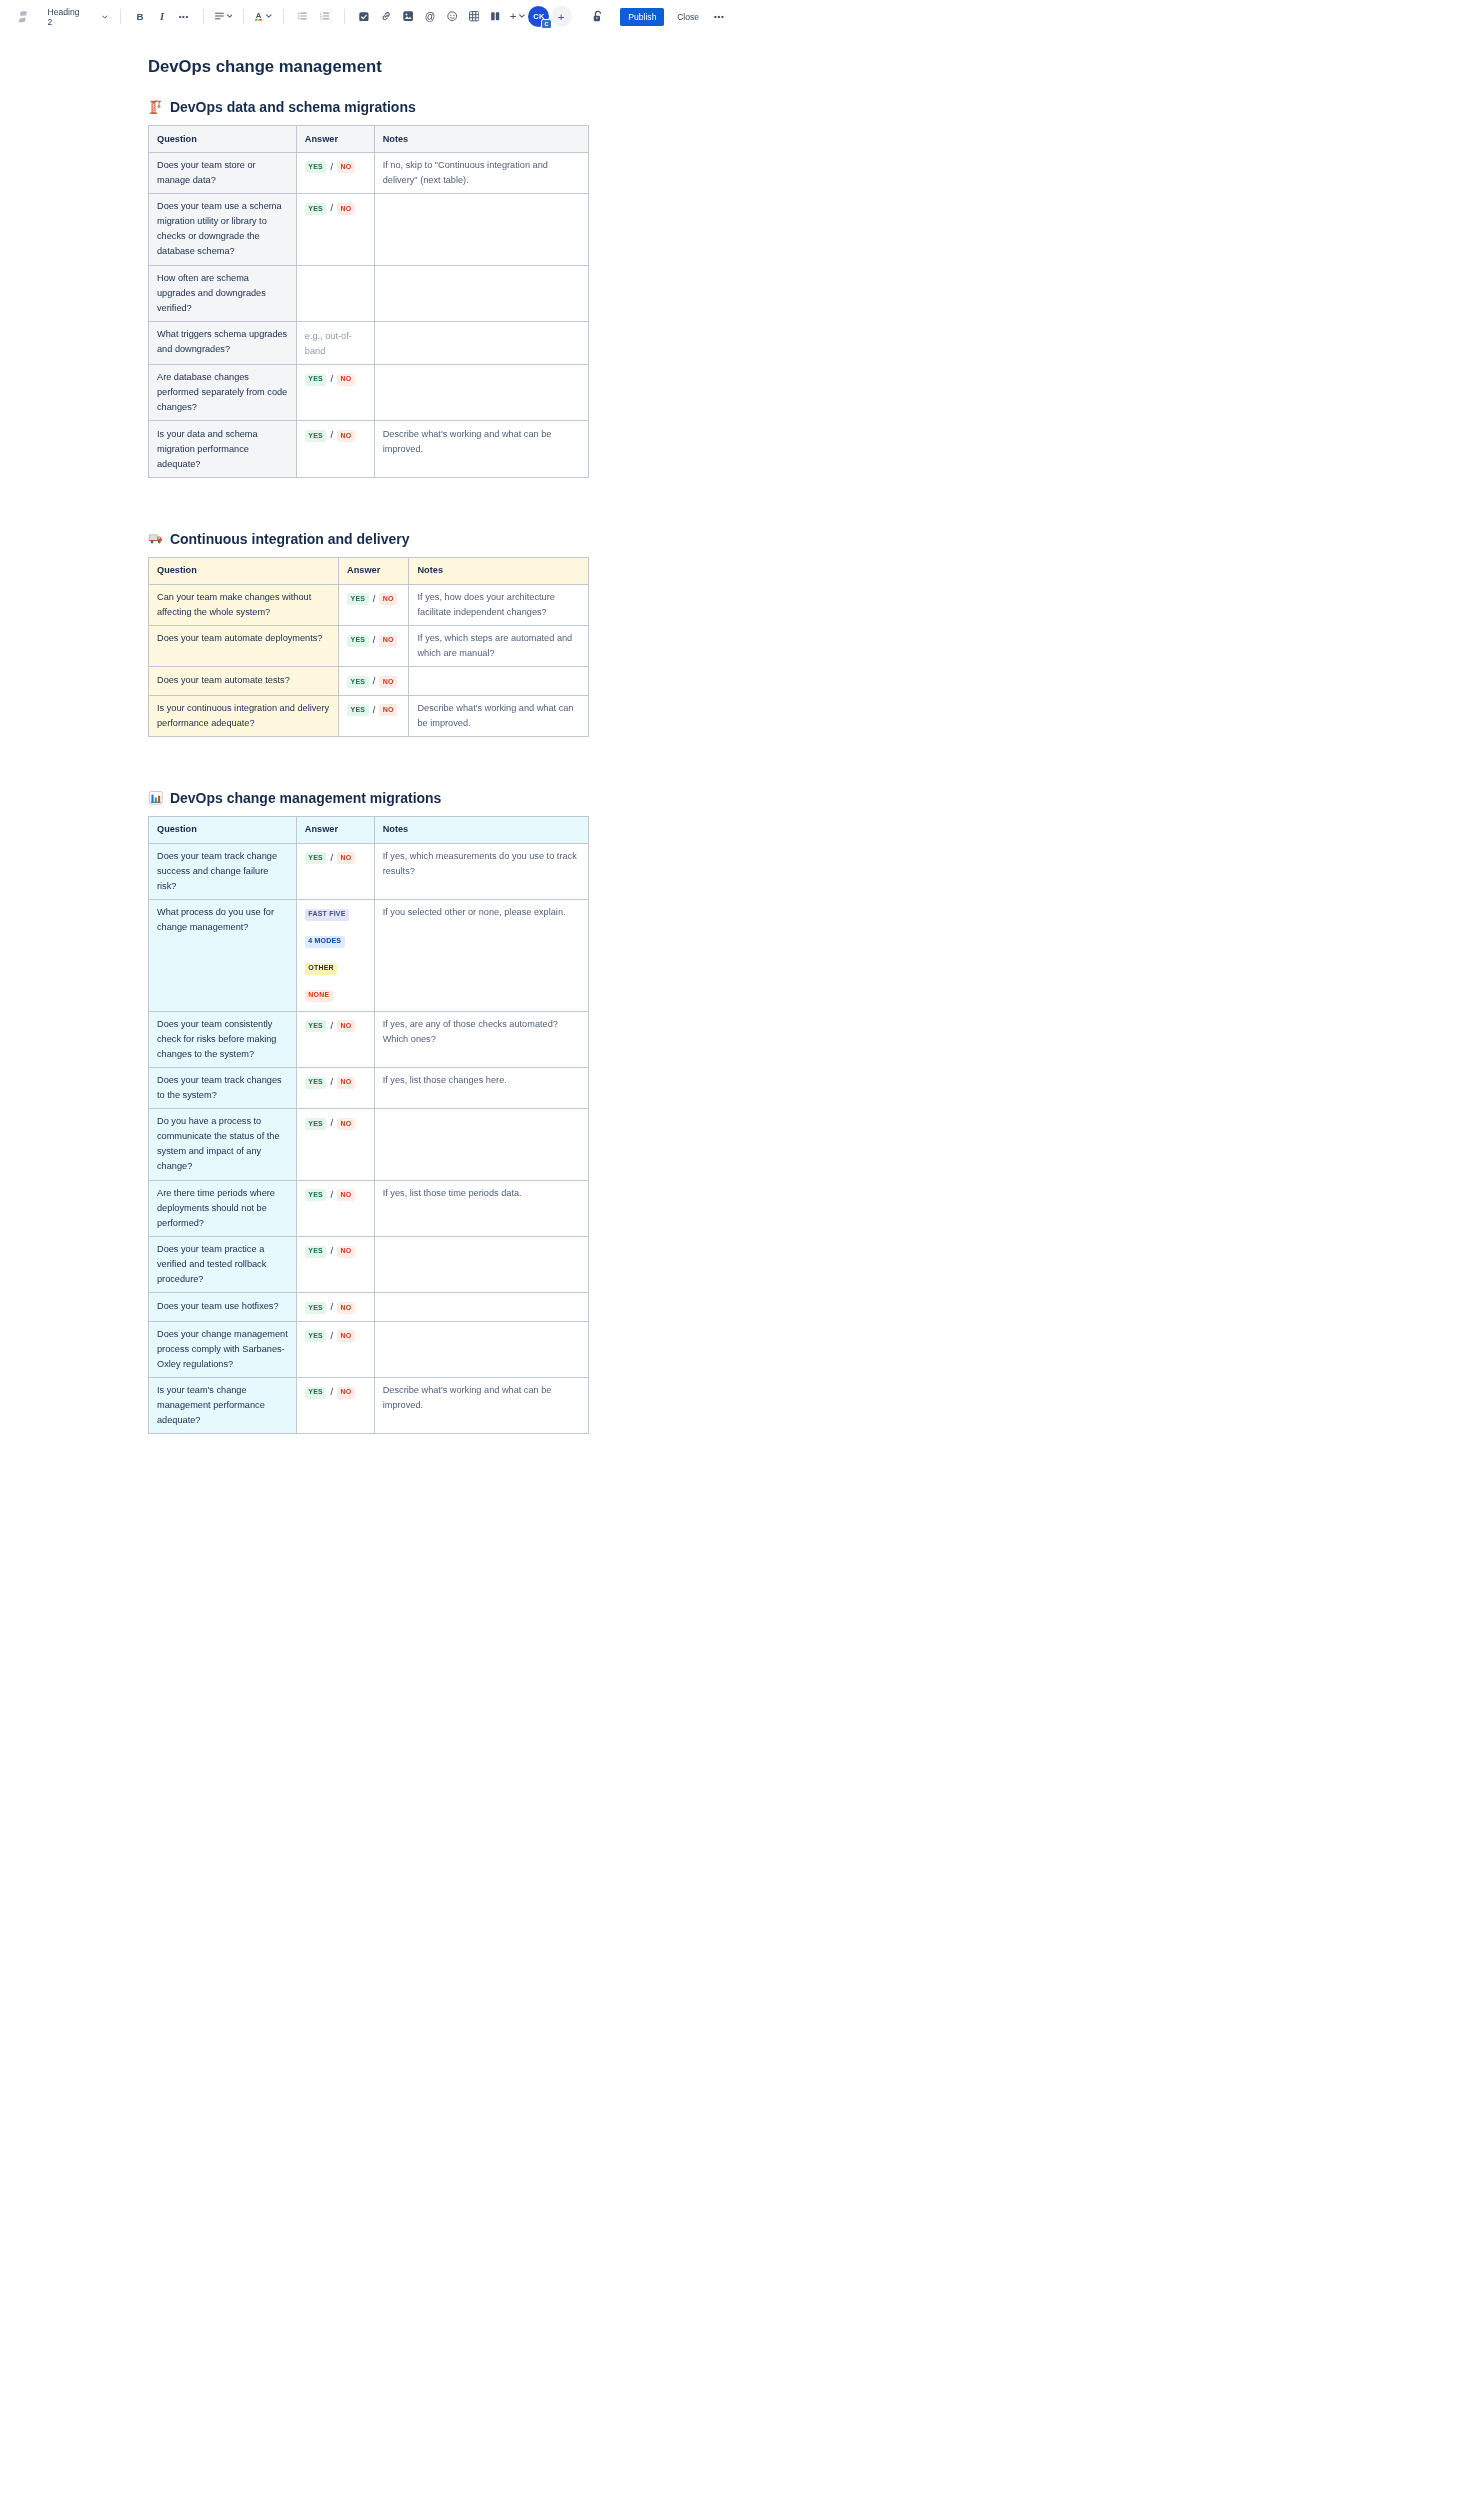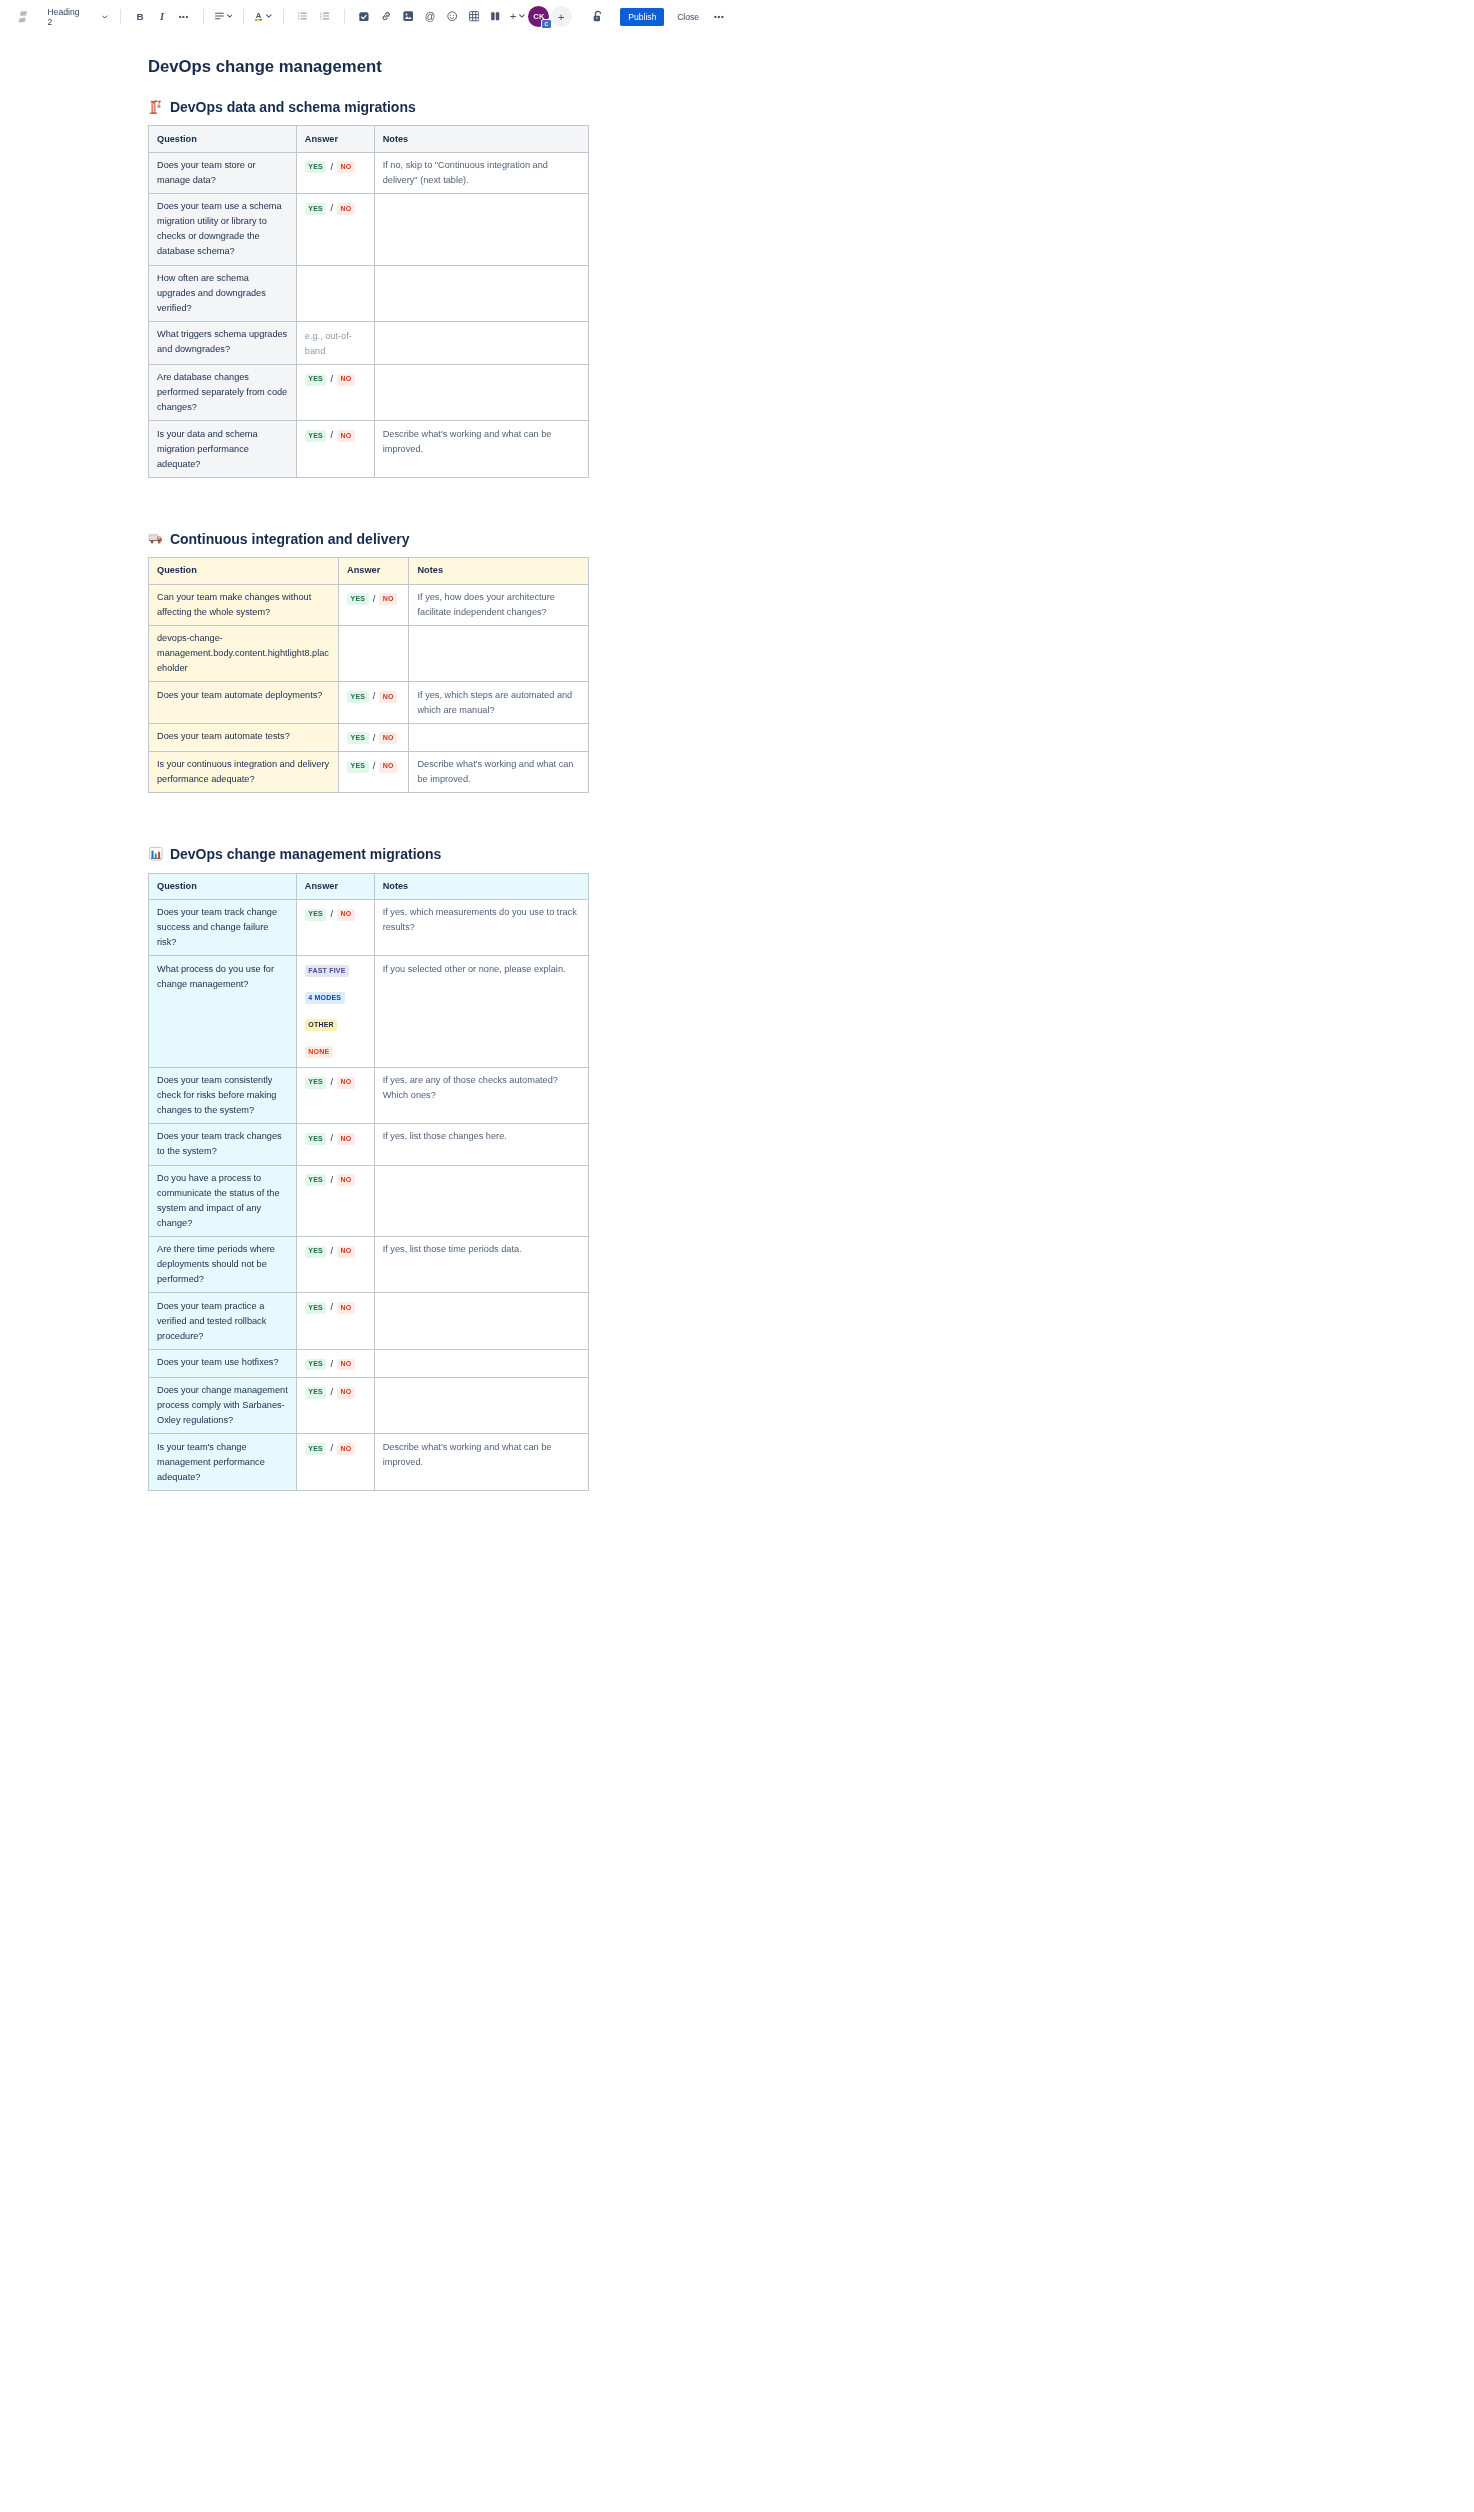--- a/index.html
+++ b/index.html
@@ -13,21 +13,21 @@
   .sep{width:0.6px;height:15px;background:#DFE1E6;margin:0 8.6px;}
   .icon-btn{display:flex;align-items:center;justify-content:center;min-width:17.3px;height:18.4px;border-radius:1.7px;color:#44546E;font-size:9.2px;cursor:pointer;margin:0 2.3px;}
   .icon-btn svg{display:block;}
   .glyph-b{font-weight:700;font-size:9.8px;}
   .glyph-i{font-style:italic;font-family:"Liberation Serif",serif;font-size:10.4px;font-weight:600;}
   .glyph-more{letter-spacing:0.6px;font-weight:700;font-size:8px;}
   .glyph-at{font-size:10.4px;}
   .chev{margin-left:2.9px;}
   .tb-right{margin-left:auto;display:flex;align-items:center;}
   .avatar-wrap{position:relative;width:21px;height:21px;margin-right:1.2px;}
-  .avatar{width:21px;height:21px;border-radius:50%;background:#701a75;color:#fff;font-size:7.5px;font-weight:700;display:flex;align-items:center;justify-content:center;letter-spacing:0.2px;}
+  .avatar{width:21px;height:21px;border-radius:50%;background:#1d4ed8;color:#fff;font-size:7.5px;font-weight:700;display:flex;align-items:center;justify-content:center;letter-spacing:0.2px;}
   .avatar-badge{position:absolute;right:-2.3px;bottom:-2.3px;width:8.6px;height:8.6px;border-radius:2.3px;background:#3C6FC0;border:1.2px solid #fff;color:#fff;font-size:5.2px;font-weight:700;display:flex;align-items:center;justify-content:center;}
   .invite{width:21px;height:21px;border-radius:50%;background:#F1F2F4;color:#44546E;font-size:11.5px;font-weight:400;display:flex;align-items:center;justify-content:center;margin-right:15px;cursor:pointer;}
   .lock-btn{margin-right:14px;}
   .publish{background:#0C5FD6;color:#fff;border:none;border-radius:1.7px;font-family:inherit;font-size:8.6px;padding:4px 8px;cursor:pointer;}
   .close{color:#364663;font-size:8.6px;margin:0 15px 0 12.7px;cursor:pointer;}
   .more-top{color:#364663;font-weight:700;letter-spacing:0.6px;font-size:8px;cursor:pointer;}
 
   
   .content{width:441px;margin:0 auto;padding-bottom:35px;}
   .page-title{font-size:16.7px;font-weight:700;margin:24px 0 0;color:#172B4D;}
@@ -281,25 +281,20 @@
         <th>Notes</th>
       </tr>
         </thead>
       <tbody>
           <tr>
             <td class="q">Can your team make changes without affecting the whole system?</td>
             <td class="a"><span class="badge" style="background: rgb(226, 246, 234); color: rgb(33, 110, 78);">YES</span><span class="badge-sep">/</span><span class="badge" style="background: rgb(255, 235, 230); color: rgb(202, 53, 33);">NO</span></td>
             <td class="n">If yes, how does your architecture facilitate independent changes?</td>
           </tr>
           <tr>
-            <td class="q">devops-change-management.body.content.hightlight8.placeholder</td>
-            <td class="a"></td>
-            <td class="n"></td>
-          </tr>
-          <tr>
             <td class="q">Does your team automate deployments?</td>
             <td class="a"><span class="badge" style="background: rgb(226, 246, 234); color: rgb(33, 110, 78);">YES</span><span class="badge-sep">/</span><span class="badge" style="background: rgb(255, 235, 230); color: rgb(202, 53, 33);">NO</span></td>
             <td class="n">If yes, which steps are automated and which are manual?</td>
           </tr>
           <tr>
             <td class="q">Does your team automate tests?</td>
             <td class="a"><span class="badge" style="background: rgb(226, 246, 234); color: rgb(33, 110, 78);">YES</span><span class="badge-sep">/</span><span class="badge" style="background: rgb(255, 235, 230); color: rgb(202, 53, 33);">NO</span></td>
             <td class="n"></td>
           </tr>
           <tr>

